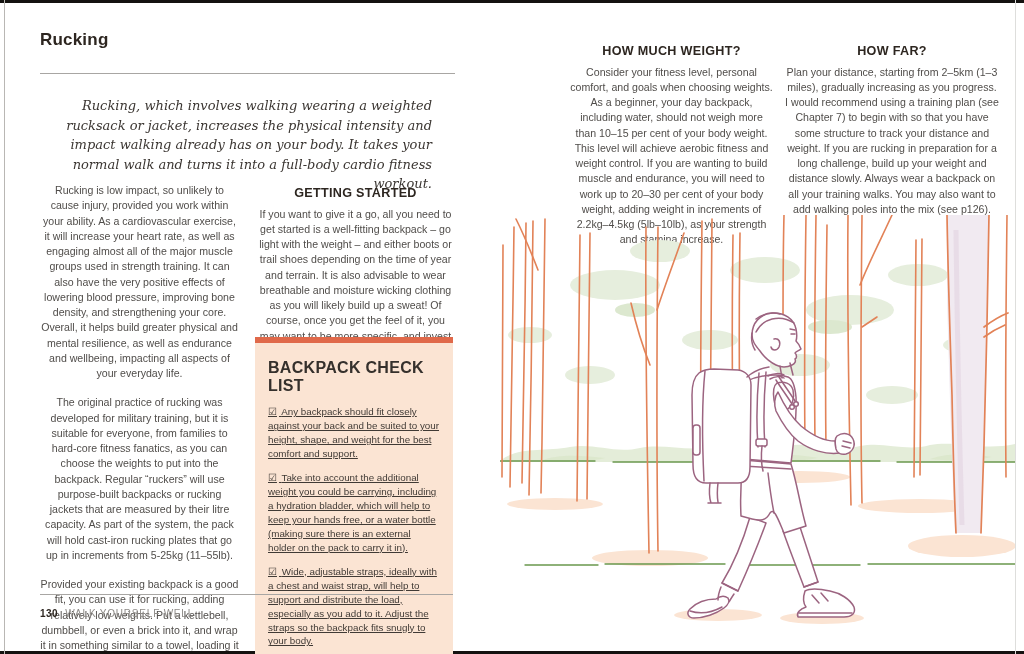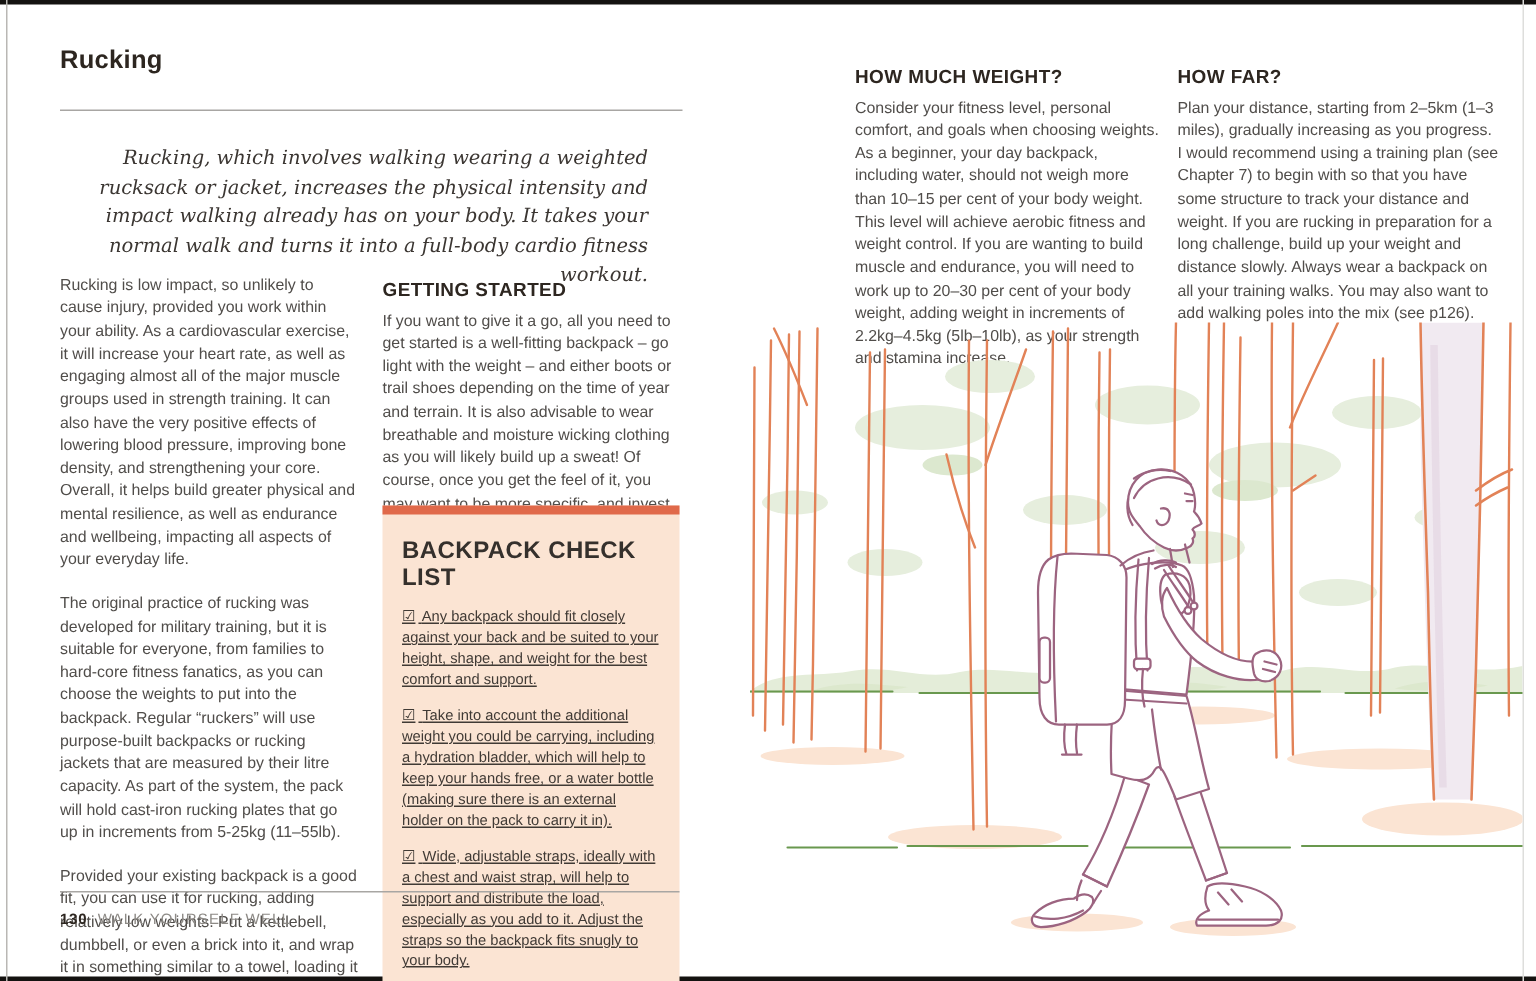--- a/index.html
+++ b/index.html
@@ -12,21 +12,21 @@
   .edge-left   { position:absolute; left:4px; top:0; width:1px; height:654px; background:#b9b7b4; }
   .edge-right  { position:absolute; left:1015px; top:0; width:1px; height:654px; background:#dededc; }
 
   .page-title { position:absolute; left:40px; top:30px; font-size:17px; font-weight:700; color:#2d2620; letter-spacing:.2px; }
   .title-rule { position:absolute; left:40px; top:73px; width:415px; height:1px; background:#a8a6a3; }
 
   .intro { position:absolute; left:40px; top:96px; width:392px;
            font-family:"DejaVu Serif", serif; font-style:italic; font-size:13px;
            line-height:1.5; color:#3b3632;text-align:right; }
 
-  .col { position:absolute; font-size:10.6px; line-height:1.44; color:#504d4a; }
+  .col { position:absolute; font-size:10.6px; line-height:1.44; color:#504d4a;text-align:center; }
   .col p + p { margin-top:14px; }
   .col1 { left:40px;  top:183px; width:199px; }
   .col2 { left:255px; top:186px; width:201px; }
   .col3 { left:570px; top:44px;  width:203px; }
   .col4 { left:785px; top:44px;  width:214px; }
 
   .sec-heading { font-size:12.6px; font-weight:700; color:#2d2620; letter-spacing:.3px; line-height:1.25; margin-bottom:5px; }
   .col1 .sec-heading { margin-top:19px; }
 
   .checklist { position:absolute; left:255px; top:337px; width:198px;

